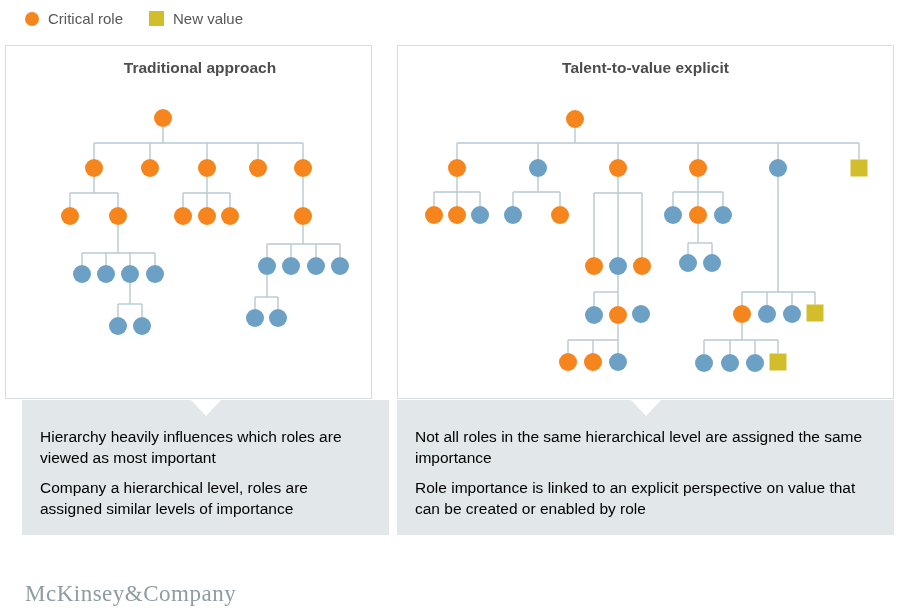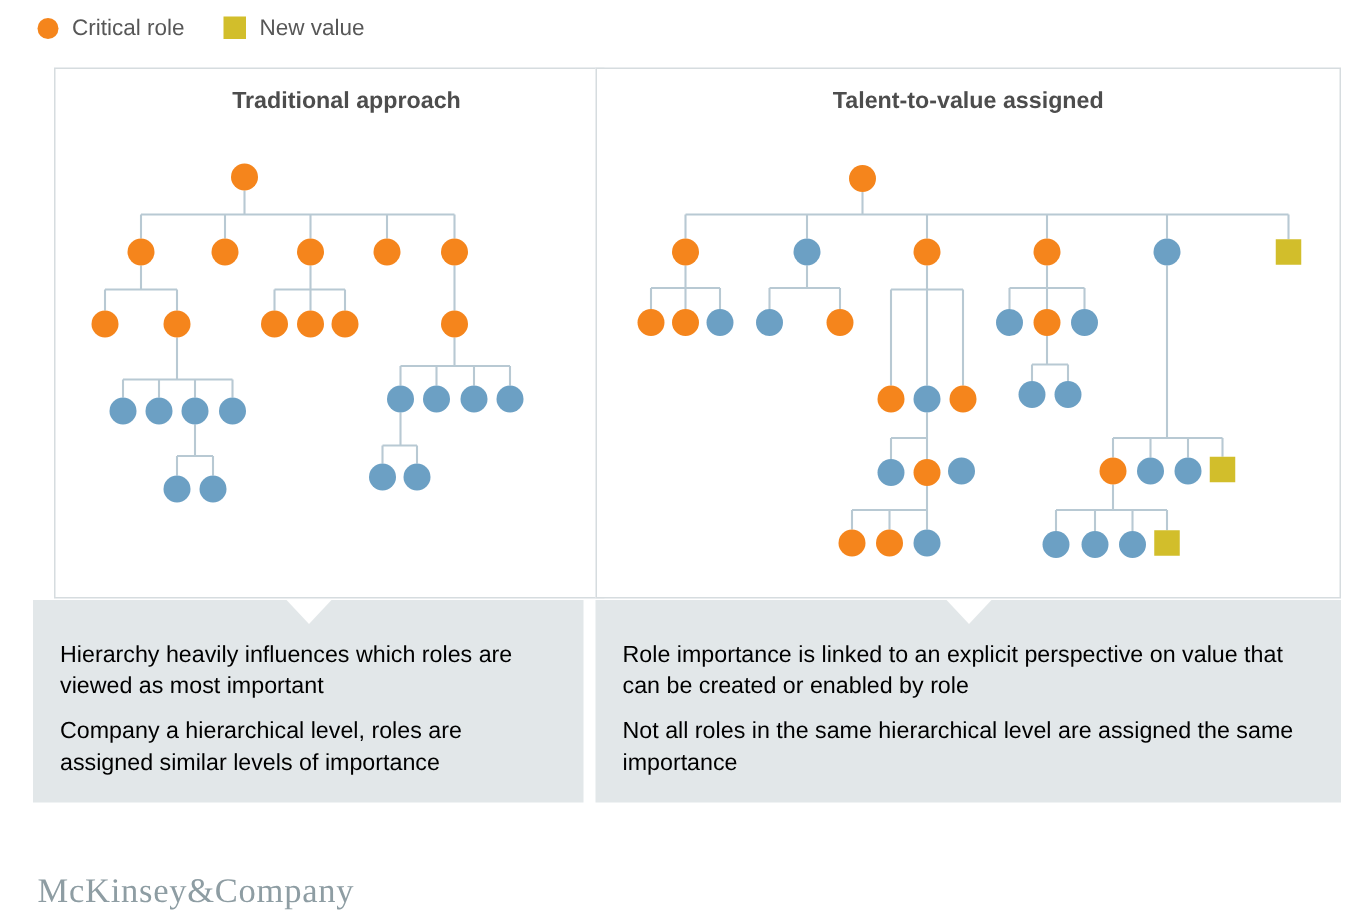--- a/index.html
+++ b/index.html
@@ -8,21 +8,21 @@
     font-family:"Liberation Sans","DejaVu Sans",sans-serif;
   }
   
   .legend{position:absolute;top:10px;left:25px;display:flex;align-items:center;gap:26px;justify-content:center;}
   .legend-item{display:flex;align-items:center;gap:9px;}
   .dot{width:14px;height:14px;border-radius:50%;display:inline-block;}
   .sq{width:15px;height:15px;display:inline-block;}
   .legend-label{font-size:15px;color:#575757;}
   
   .panel{position:absolute;top:45px;height:354px;background:#fff;border:1px solid #d6dcdf;box-sizing:border-box;}
-  .panel-left{left:36px;width:367px;padding-left:23px;}
+  .panel-left{left:5px;width:367px;padding-left:23px;}
   .panel-right{left:397px;width:497px;}
   .panel-title{margin-top:13px;text-align:center;font-size:15.5px;font-weight:bold;color:#4d4d4d;}
   
   .callout{position:absolute;top:400px;height:135px;background:#e2e7e9;box-sizing:border-box;padding:26px 22px 0 18px;}
   .callout-left{left:22px;width:367px;}
   .callout-right{left:397px;width:497px;}
   .callout p{margin:0 0 9px 0;font-size:15.5px;line-height:21px;color:#000000;}
   .notch{position:absolute;top:0;left:50%;transform:translateX(-50%);width:0;height:0;
     border-left:15px solid transparent;border-right:15px solid transparent;border-top:16px solid #ffffff;}
   
@@ -45,33 +45,33 @@
       <span class="sq" style="background: rgb(210, 190, 43);"></span>
       <span class="legend-label">New value</span>
     </span>
   </div>
 
   <div class="panel panel-left">
     <div class="panel-title">Traditional approach</div>
   </div>
 
   <div class="panel panel-right">
-    <div class="panel-title">Talent-to-value assigned</div>
+    <div class="panel-title">Talent-to-value explicit</div>
   </div>
 
   <div class="callout callout-left">
     <div class="notch"></div>
     <p>Hierarchy heavily influences which roles are viewed as most important</p>
     <p>Company a hierarchical level, roles are assigned similar levels of importance</p>
   </div>
 
   <div class="callout callout-right">
     <div class="notch"></div>
+    <p>Not all roles in the same hierarchical level are assigned the same importance</p>
     <p>Role importance is linked to an explicit perspective on value that can be created or enabled by role</p>
-    <p>Not all roles in the same hierarchical level are assigned the same importance</p>
   </div>
 
   <svg id="diagram-svg" width="911" height="615">
       <line x1="163" y1="127" x2="163" y2="143" stroke="#B8C9D3" stroke-width="1.4"></line>
       <line x1="94" y1="143" x2="303" y2="143" stroke="#B8C9D3" stroke-width="1.4"></line>
       <line x1="94" y1="143" x2="94" y2="159" stroke="#B8C9D3" stroke-width="1.4"></line>
       <line x1="150" y1="143" x2="150" y2="159" stroke="#B8C9D3" stroke-width="1.4"></line>
       <line x1="207" y1="143" x2="207" y2="159" stroke="#B8C9D3" stroke-width="1.4"></line>
       <line x1="258" y1="143" x2="258" y2="159" stroke="#B8C9D3" stroke-width="1.4"></line>
       <line x1="303" y1="143" x2="303" y2="159" stroke="#B8C9D3" stroke-width="1.4"></line>

